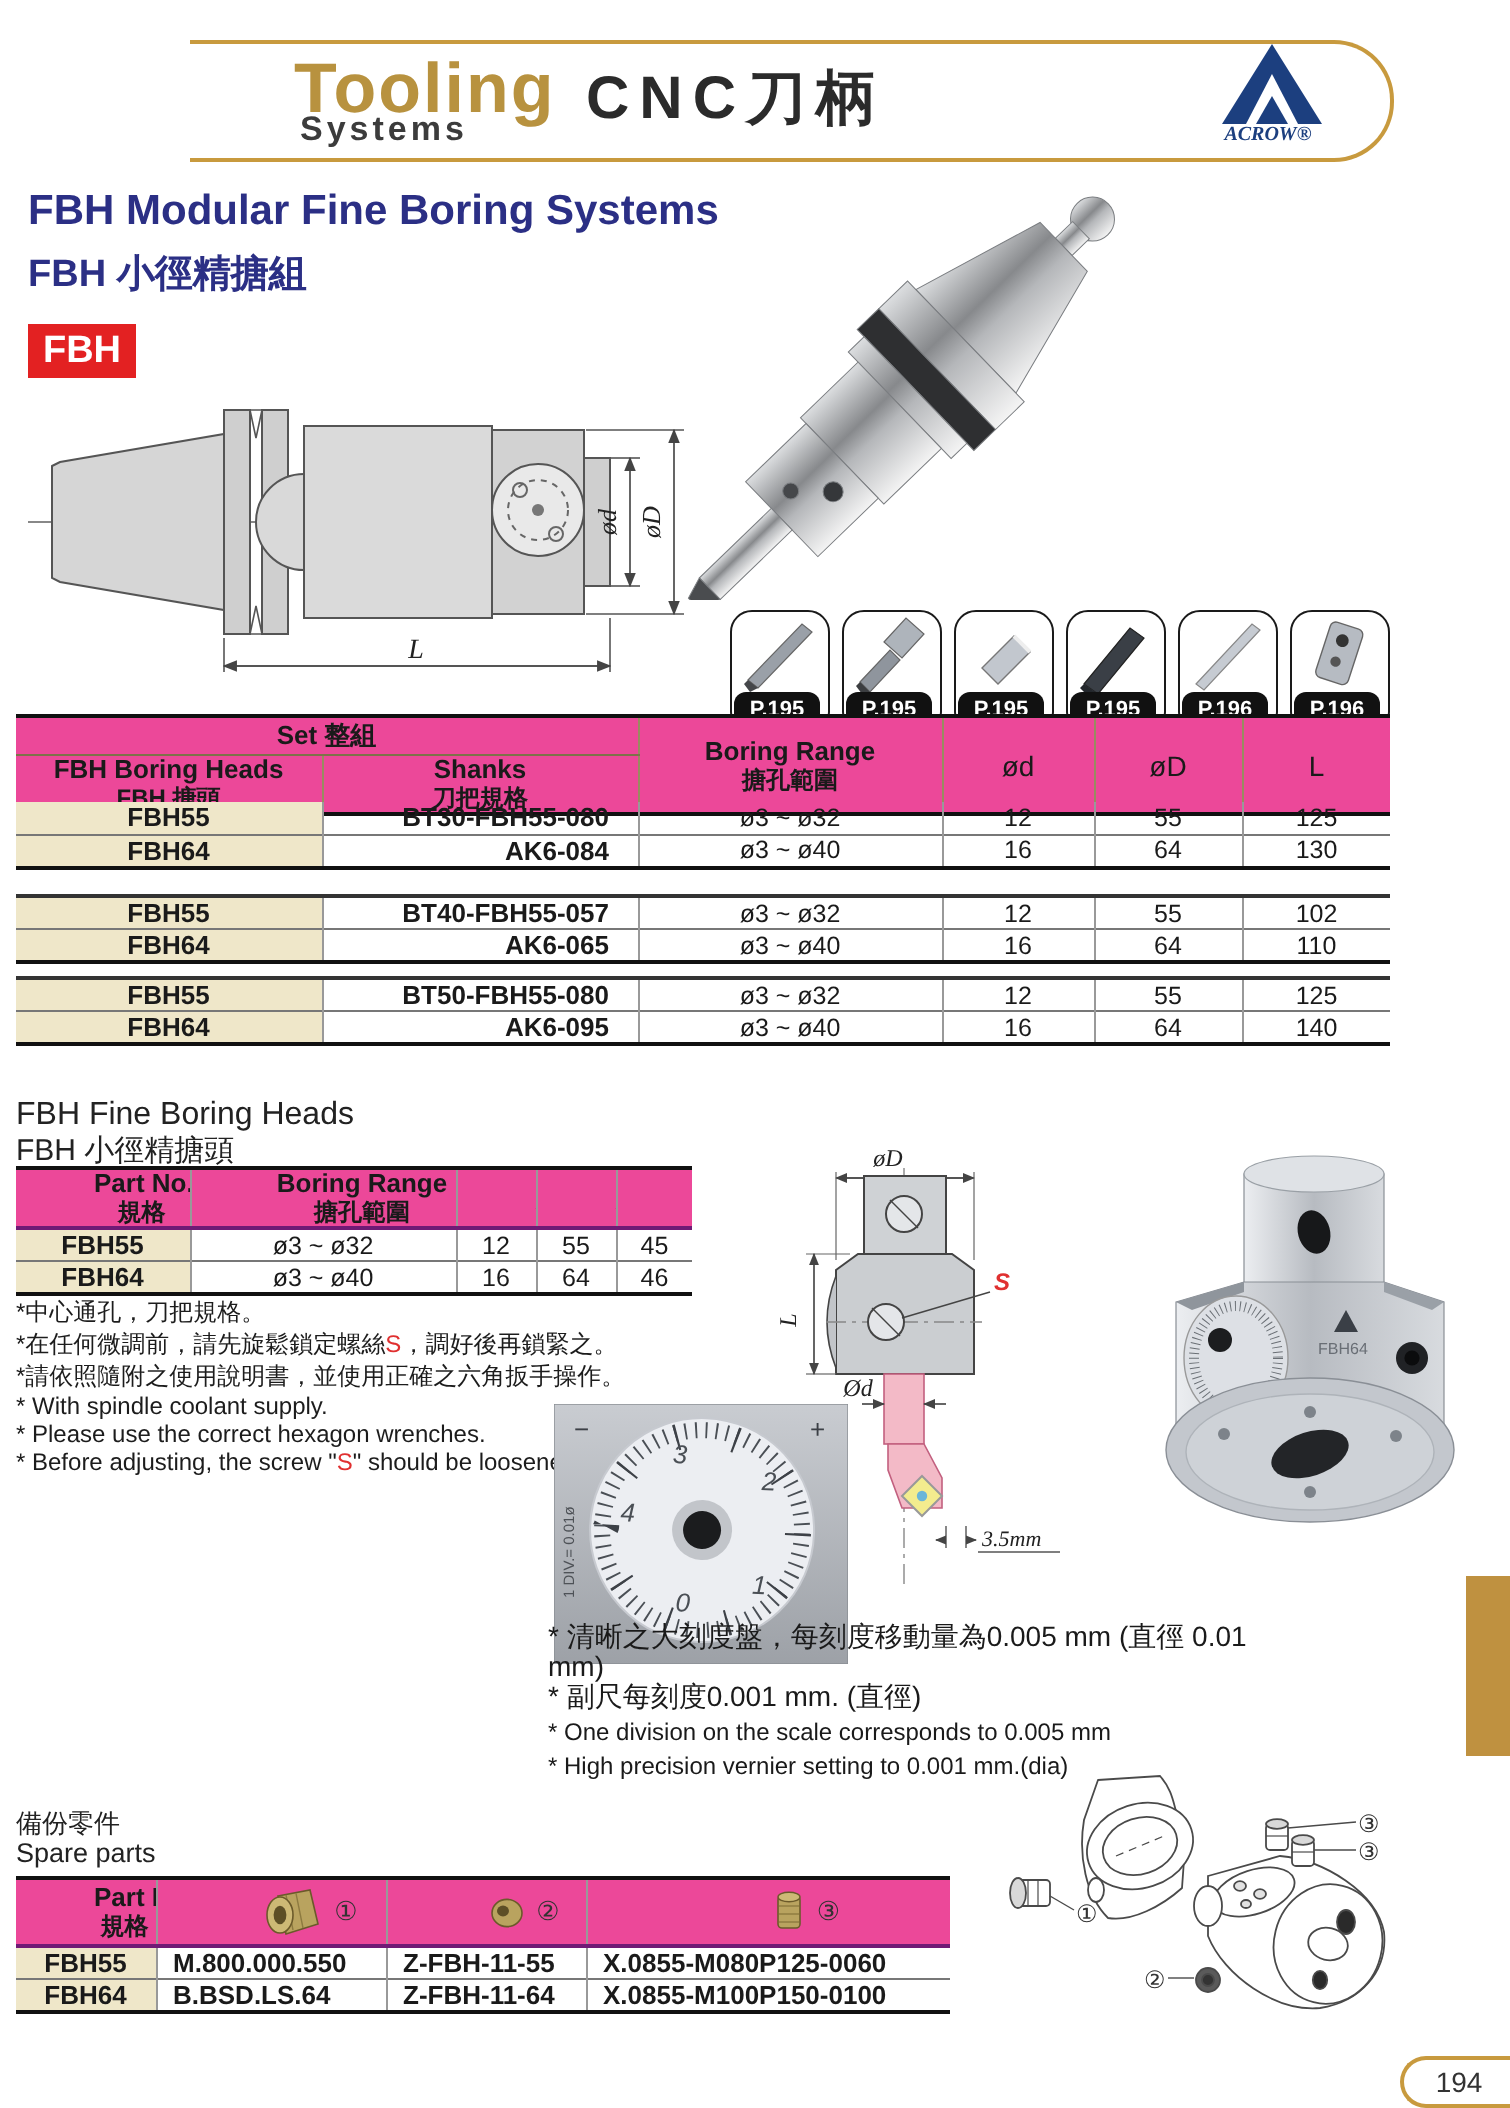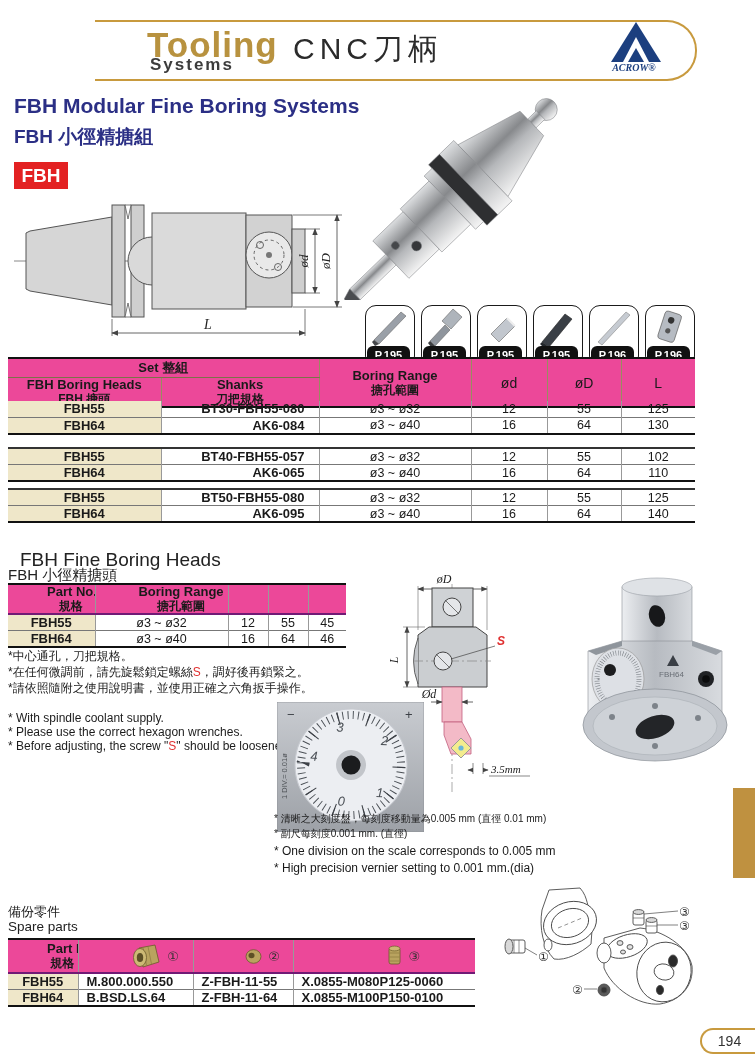--- a/index.html
+++ b/index.html
@@ -5,21 +5,21 @@
   html,body{margin:0;padding:0;background:#888;}
   .page{position:relative;width:755px;height:1054px;background:#ffffff;overflow:hidden;
         font-family:"Liberation Sans","DejaVu Sans",sans-serif;color:#1a1a1a;}
   .abs{position:absolute;}
 
   
   .hdr-frame{left:95px;top:20px;width:600px;height:57px;border:2px solid #c89a3e;border-left:none;
              border-radius:0 30px 30px 0;}
   .brand-top{left:147px;top:25px;font-size:35px;font-weight:bold;color:#b8923f;letter-spacing:1px;}
   .brand-bottom{left:150px;top:55px;font-size:17px;font-weight:bold;color:#3c3c3c;letter-spacing:2px;}
-  .cnc-title{left:293px;top:29px;font-size:30px;font-weight:normal;color:#2b2b2b;letter-spacing:5px;text-align:center;}
+  .cnc-title{left:293px;top:29px;font-size:30px;font-weight:bold;color:#2b2b2b;letter-spacing:5px;text-align:center;}
   .logo-caption{left:603px;top:62px;width:62px;text-align:center;font-size:10px;font-weight:bold;font-style:italic;
                 font-family:"Liberation Serif","DejaVu Serif",serif;color:#1c3f7f;}
 
   .title-en{left:14px;top:94px;font-size:21px;font-weight:bold;color:#2b2f85;}
   .title-cn{left:14px;top:124px;font-size:19px;font-weight:bold;color:#2b2f85;}
   .badge{left:14px;top:162px;width:54px;height:27px;background:#e32122;color:#fff;font-size:19px;
          font-weight:bold;text-align:center;line-height:27px;}
 
   
   .thumb{position:absolute;top:287px;width:48px;height:60px;background:#fff;border:1.6px solid #1a1a1a;border-radius:11px;margin-top:18px;}
@@ -41,38 +41,38 @@
   .set-cell{border-bottom:1px solid #7d7249;font-size:13px;font-weight:bold;height:15px;}
   .grp{border-bottom:2px solid #111;}
   .grp.topline{border-top:2px solid #333;}
   .grp td+td{border-left:1px solid #999;}
   .grp tr+tr td{border-top:1px solid #777;}
   .grp tr{height:16px;}
   .pn{font-weight:bold;font-size:13px;text-align:center;}
   .shank{font-weight:bold;font-size:13px;text-align:right;padding-right:14px;}
   .val{font-size:12.5px;text-align:center;}
 
-  .sec-title-en{left:20px;top:549px;font-size:19px;color:#222;}
+  .sec-title-en{left:8px;top:549px;font-size:16px;color:#222;}
   .sec-title-cn{left:8px;top:566px;font-size:15px;color:#222;}
 
   .t-heads{border-top:2px solid #111;border-bottom:2px solid #111;}
   .t-heads td{text-align:center;}
   .t-heads td+td{border-left:1px solid #999;}
   .t-heads tr.body+tr.body td{border-top:1px solid #777;}
   .t-heads tr.body{height:15px;}
   .h-split td{border-bottom:2px solid #701a75;padding-left:39px;}
 
   .notes{left:8px;top:648px;width:320px;}
   .notes .cn{font-size:12px;line-height:16px;color:#1c1c1c;}
   .notes .en{font-size:12px;line-height:14px;color:#1c1c1c;}
-  .en-block{margin-top:15px;}
+  .en-block{margin-top:0;}
   .screw-s{color:#e03030;}
 
   .p-notes{left:274px;top:811px;width:360px;}
-  .p-notes .cn{font-size:10px;line-height:15px;}
+  .p-notes .cn{font-size:14px;line-height:15px;}
   .p-notes .en{font-size:12px;line-height:14px;}
   .p-notes .indent{padding-left:9px;}
   .p-notes .gap{margin-top:3px;}
 
   .spare-cn{left:8px;top:903px;font-size:13px;color:#222;}
   .spare-en{left:8px;top:919px;font-size:13.5px;color:#222;}
   .t-spare{border-top:2px solid #111;border-bottom:2px solid #111;}
   .t-spare td+td{border-left:1px solid #999;}
   .t-spare tr.body+tr.body td{border-top:1px solid #777;}
   .t-spare tr.body{height:16px;}

